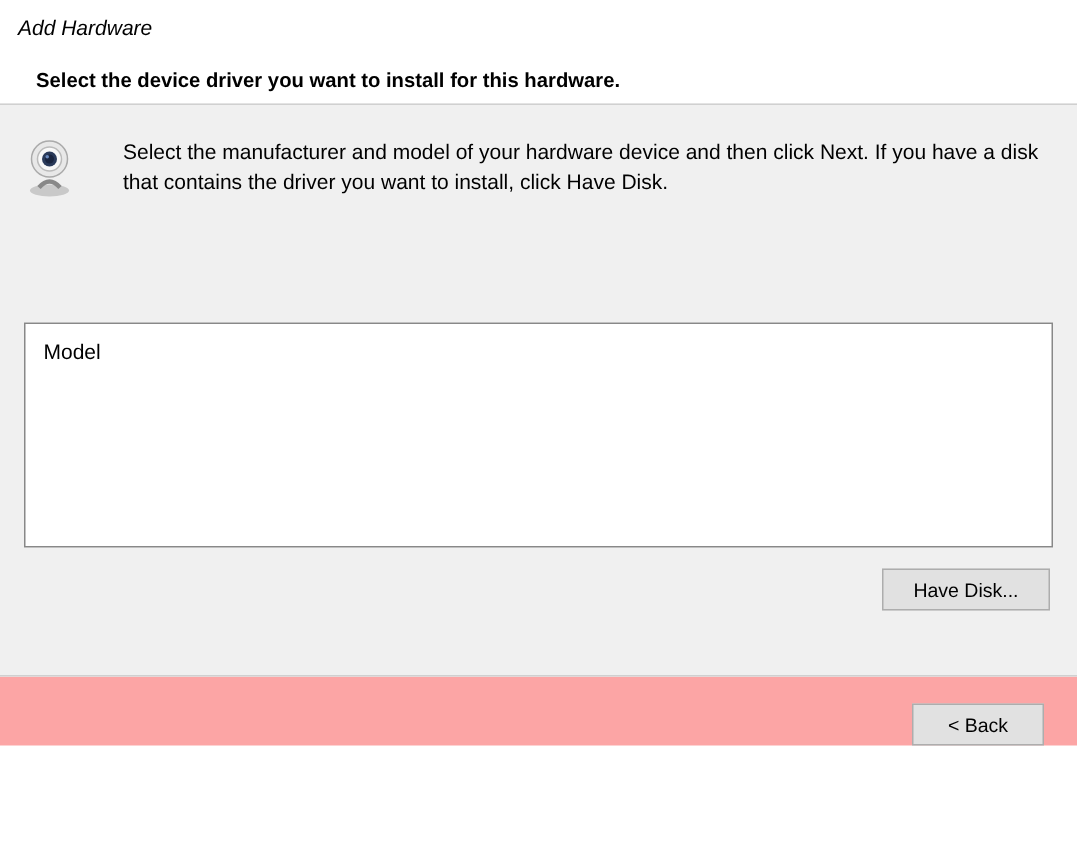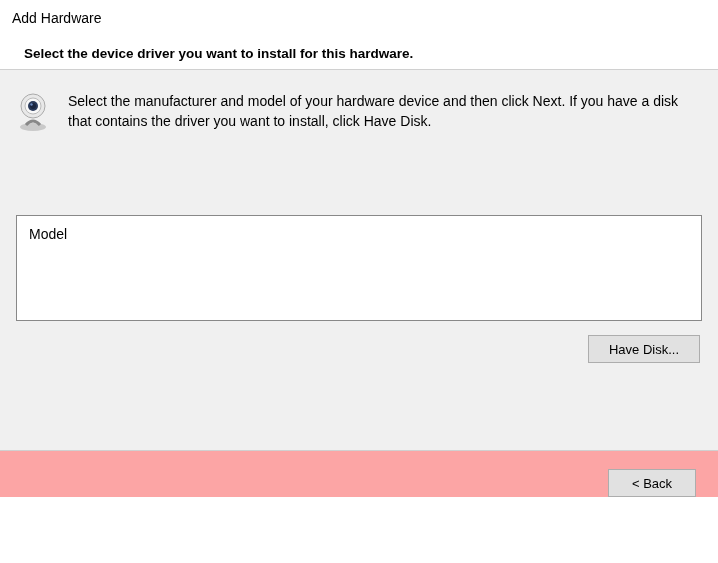--- a/index.html
+++ b/index.html
@@ -8,53 +8,54 @@
       font-size: 13px;
       color: #000;
       background: #fff;
       width: 718px;
       height: 563px;
       overflow: hidden;
     }
     .title {
       padding: 10px 12px 6px 12px;
       font-size: 14px;
+      font-style: italic;
     }
     .subtitle {
       padding: 14px 12px 8px 24px;
       font-weight: bold;
       font-size: 13.5px;
     }
     .content {
       background: #f0f0f0;
       border-top: 1px solid #d0d0d0;
       border-bottom: 1px solid #d0d0d0;
       padding: 22px 16px 16px 16px;
       min-height: 382px;
       position: relative;
     }
     .instruction-row {
       display: flex;
       align-items: flex-start;
-      gap: 18px;
+      gap: 32px;
       margin-bottom: 80px;
     }
     .device-icon {
       width: 34px;
       flex-shrink: 0;
     }
     .instruction-text {
       font-size: 14px;
       line-height: 1.4;
       color: #000;
     }
     .model-box {
       background: #fff;
       border: 1px solid #888;
-      height: 106px;
+      height: 150px;
       margin: 0 0 14px 0;
       padding: 10px 12px;
     }
     .model-header {
       font-size: 14px;
     }
     .have-disk-row {
       display: flex;
       justify-content: flex-end;
       padding-right: 2px;

